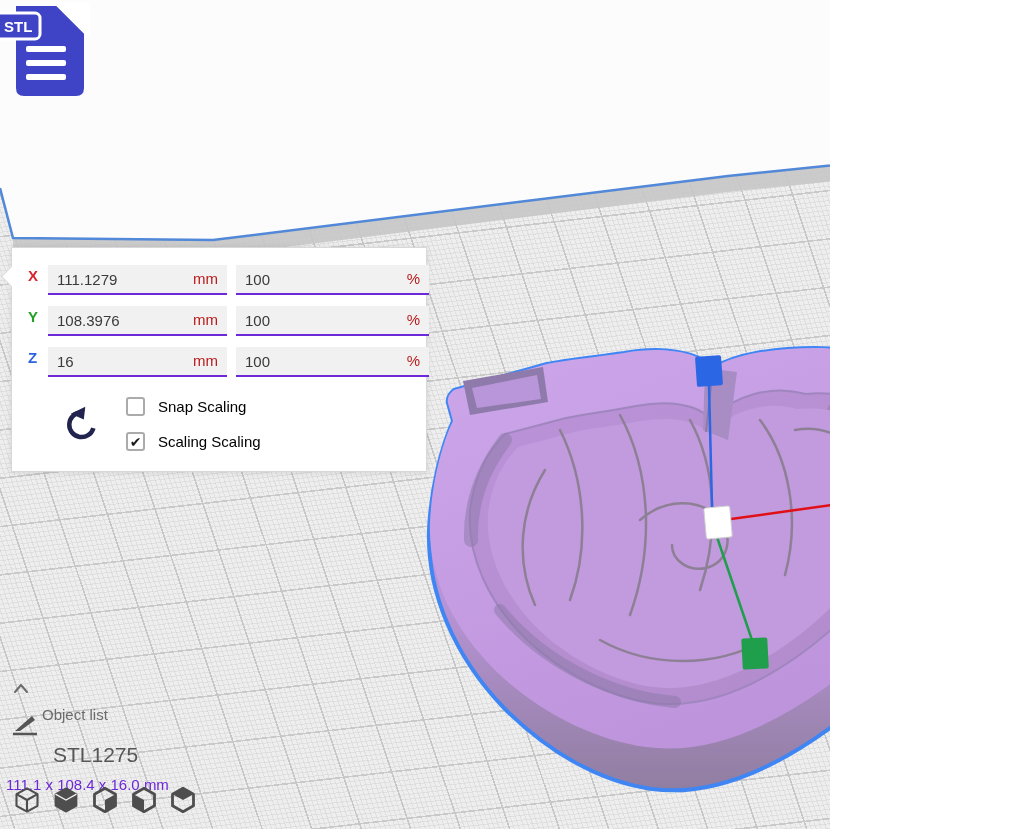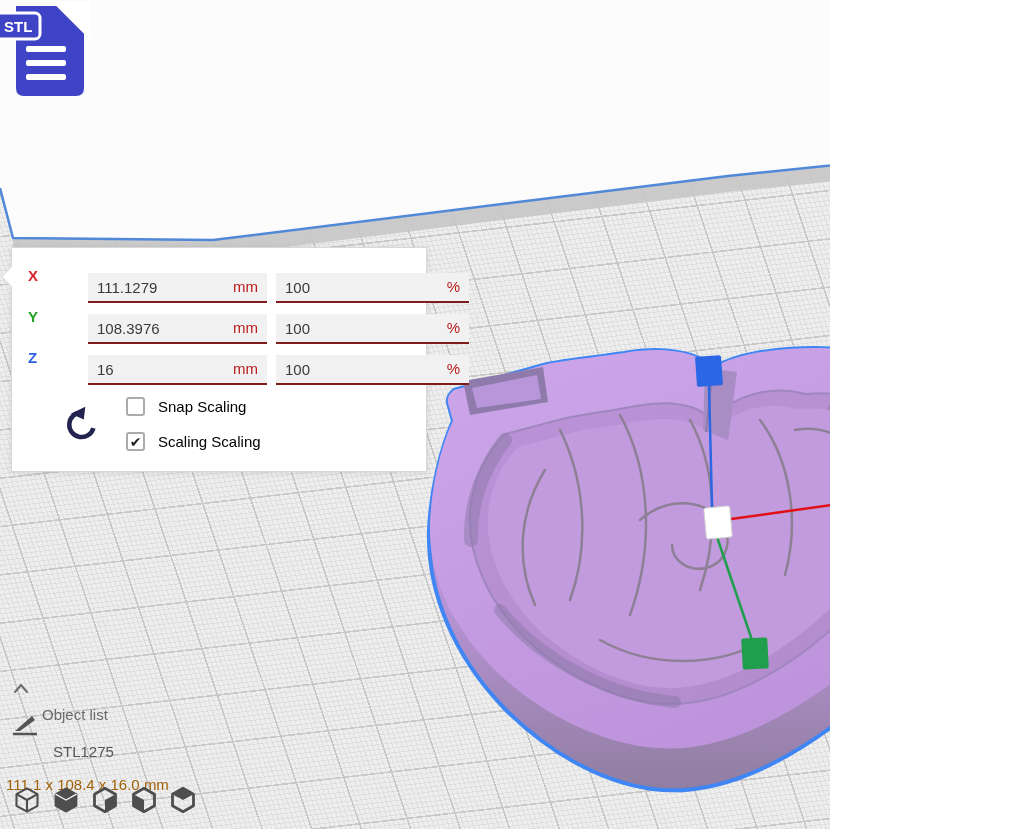--- a/index.html
+++ b/index.html
@@ -25,36 +25,36 @@
   
   #stl-file-icon{position:absolute;left:0;top:0;z-index:4;}
 
   
   #scale-panel{position:absolute;left:11px;top:247px;width:414px;height:223px;background:#ffffff;
     border:1px solid #d8d8d8;box-shadow:0 1px 6px rgba(0,0,0,.10);z-index:5;}
   #panel-notch{position:absolute;left:-8px;top:21px;width:14px;height:14px;background:#ffffff;
     border-left:1px solid #d8d8d8;border-bottom:1px solid #d8d8d8;transform:rotate(45deg);}
   .axis-row{position:absolute;left:0;width:100%;height:30px;}
   .axis-label{position:absolute;left:16px;top:0;width:18px;line-height:30px;font-size:15px;font-weight:bold;}
-  .field{position:absolute;top:12px;height:28px;background:#f1f1f1;border-bottom:2px solid #7f1d1d;margin-left:40px;}
+  .field{position:absolute;top:4px;height:28px;background:#f1f1f1;border-bottom:2px solid #6d28d9;}
   .field.size{left:36px;width:179px;}
   .field.pct{left:224px;width:179px;padding-left:14px;}
   .field input{position:absolute;left:0;top:0;width:100%;height:100%;border:none;background:transparent;
     font-family:"Liberation Sans", sans-serif;font-size:15px;color:#3a3a3a;padding:0 34px 0 9px;box-sizing:border-box;outline:none;}
   .suffix{position:absolute;right:9px;top:0;line-height:28px;font-size:15px;color:#b91c1c;}
   .checkbox{position:absolute;width:19px;height:19px;background:#fff;border:2px solid #ababab;border-radius:3px;
     text-align:center;line-height:17px;font-size:14px;color:#1b1b1b;box-sizing:border-box;cursor:pointer;}
   .cb-label{position:absolute;font-size:15px;color:#000000;}
   #reset-btn{position:absolute;left:52px;top:155px;width:36px;height:40px;cursor:pointer;}
 
   
   .ol-text{position:absolute;color:#666;z-index:3;margin-top:26px;}
   #object-list-header{left:42px;top:680px;font-size:15px;color:#6b6b6b;}
-  #object-item-label{left:53px;top:717px;font-size:15px;color:#565656;}
-  #model-dimensions{left:6px;top:750px;font-size:15px;color:#a16207;}
+  #object-item-label{left:53px;top:717px;font-size:21px;color:#565656;}
+  #model-dimensions{left:6px;top:750px;font-size:15px;color:#6d28d9;}
   #ol-chevron{position:absolute;left:11px;top:681px;z-index:3;cursor:pointer;}
   #mesh-icon{position:absolute;left:10px;top:712px;z-index:3;}
 
   
   #view-toolbar{position:absolute;left:13px;top:786px;display:flex;gap:11px;z-index:3;}
   .view-btn{width:28px;height:28px;cursor:pointer;}
 </style>
 </head>
 <body>
 

